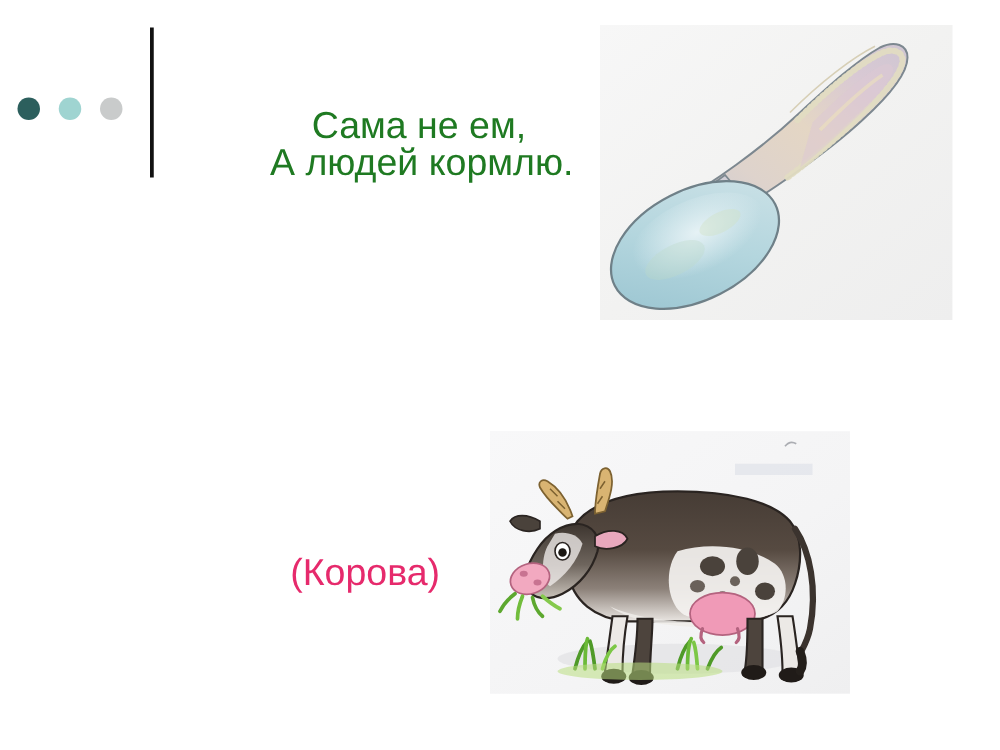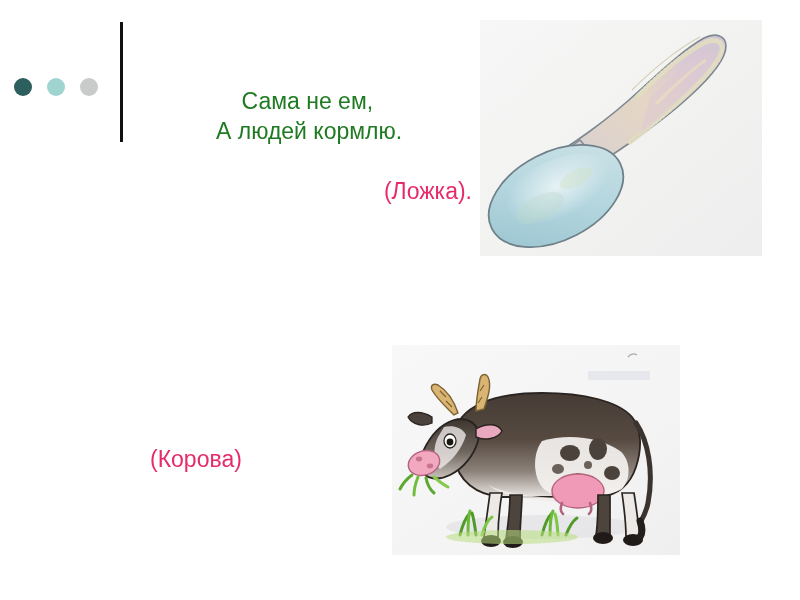--- a/index.html
+++ b/index.html
@@ -45,39 +45,40 @@
     top: 22px;
     width: 3px;
     height: 120px;
     background: #111111;
   }
 
   
   .riddle {
     position: absolute;
     color: #1f7a22;
-    font-size: 23px;
+    font-size: 30px;
     line-height: 30px;
     white-space: pre;
   }
   #riddle-spoon {
     left: 216px;
     top: 56px;
     width: 256px;
     text-align: left;
   }
   #riddle-cow {
     left: 82px;
     top: 384px;
     width: 270px;
     text-align: left;
   }
   .answer {
     color: #e62a6c;
     display: block;
+    text-align: right;
   }
   #riddle-spoon .answer { text-align: right; }
   #riddle-cow   .answer { padding-left: 68px; }
 
   
   .photo {
     position: absolute;
     overflow: hidden;
   }
   #spoon-photo {
@@ -107,21 +108,20 @@
     <span class="dot dot-1"></span>
     <span class="dot dot-2"></span>
     <span class="dot dot-3"></span>
   </div>
 
   <div class="vrule"></div>
 
   <div id="riddle-spoon" class="riddle">
     <span>Сама не ем,
 А людей кормлю.</span>
-    <span class="answer">(Ложка).</span>
   </div>
 
   <div id="spoon-photo" class="photo">
     <svg width="282" height="236" viewBox="0 0 282 236" xmlns="http://www.w3.org/2000/svg">
       <defs>
         <linearGradient id="bowlGrad" x1="0%" y1="80%" x2="100%" y2="0%">
           <stop offset="0%" stop-color="#9cc6d2"></stop>
           <stop offset="45%" stop-color="#b4d6de"></stop>
           <stop offset="100%" stop-color="#cfe3e8"></stop>
         </linearGradient>

